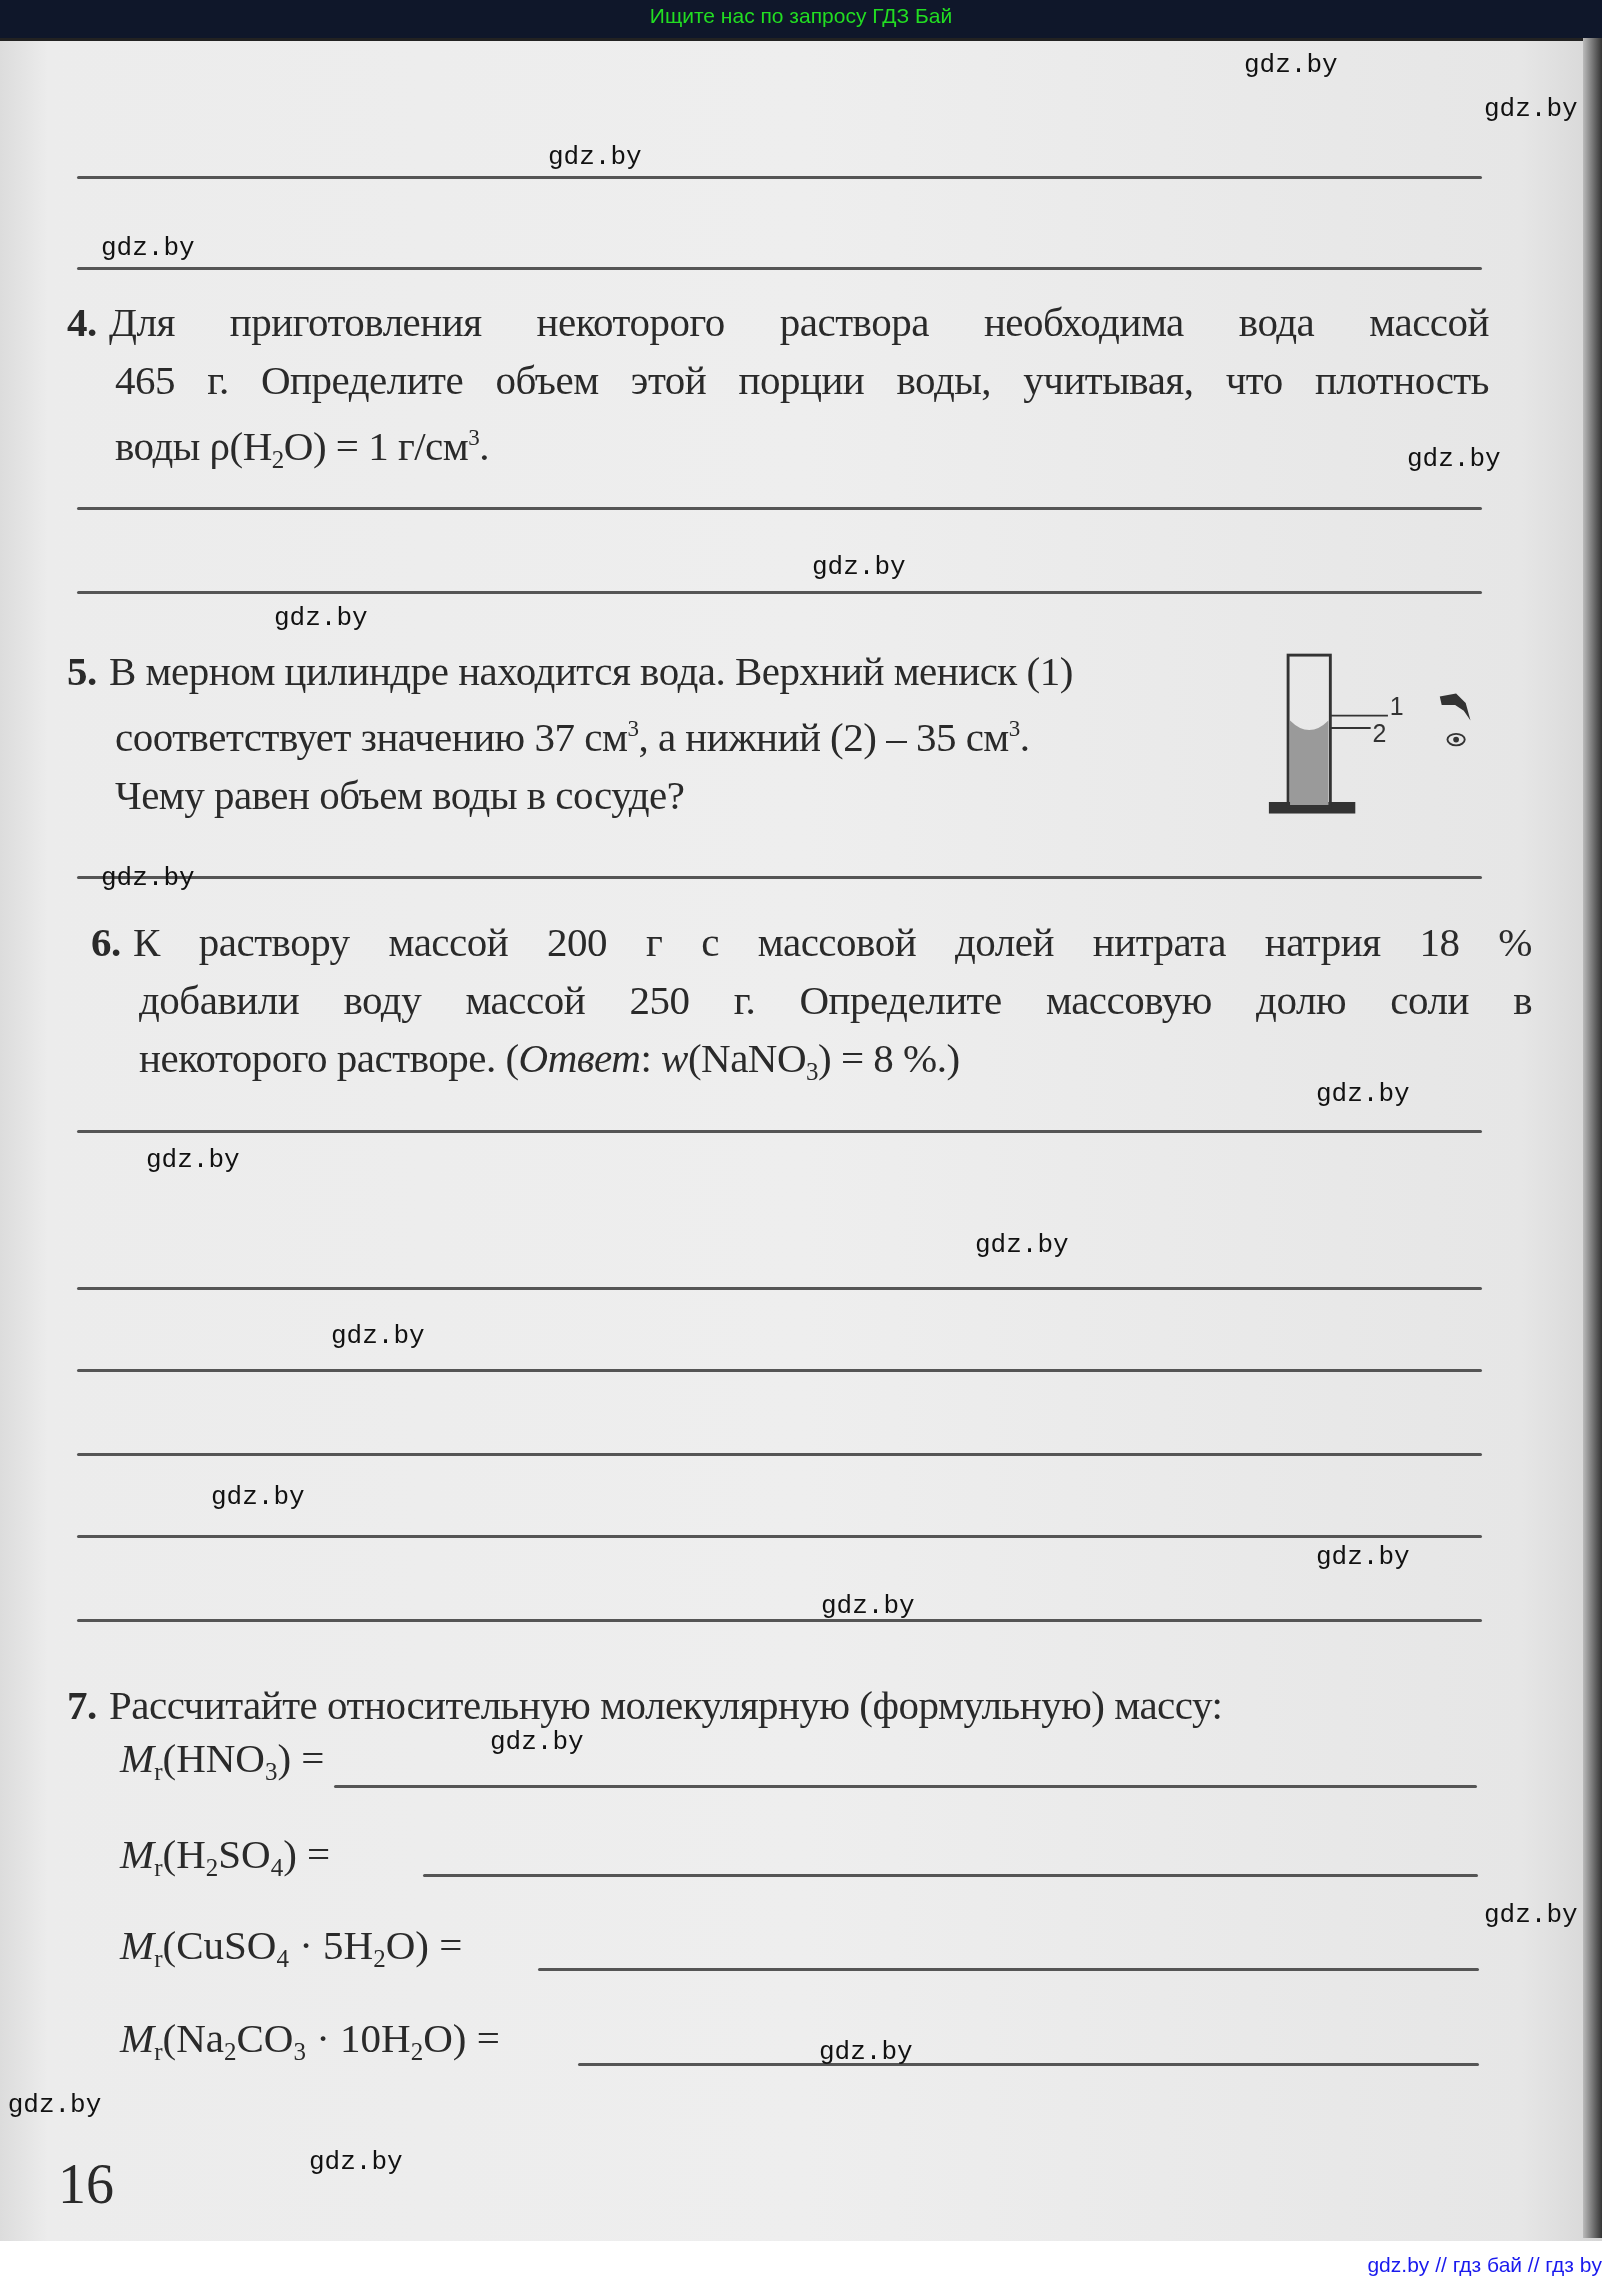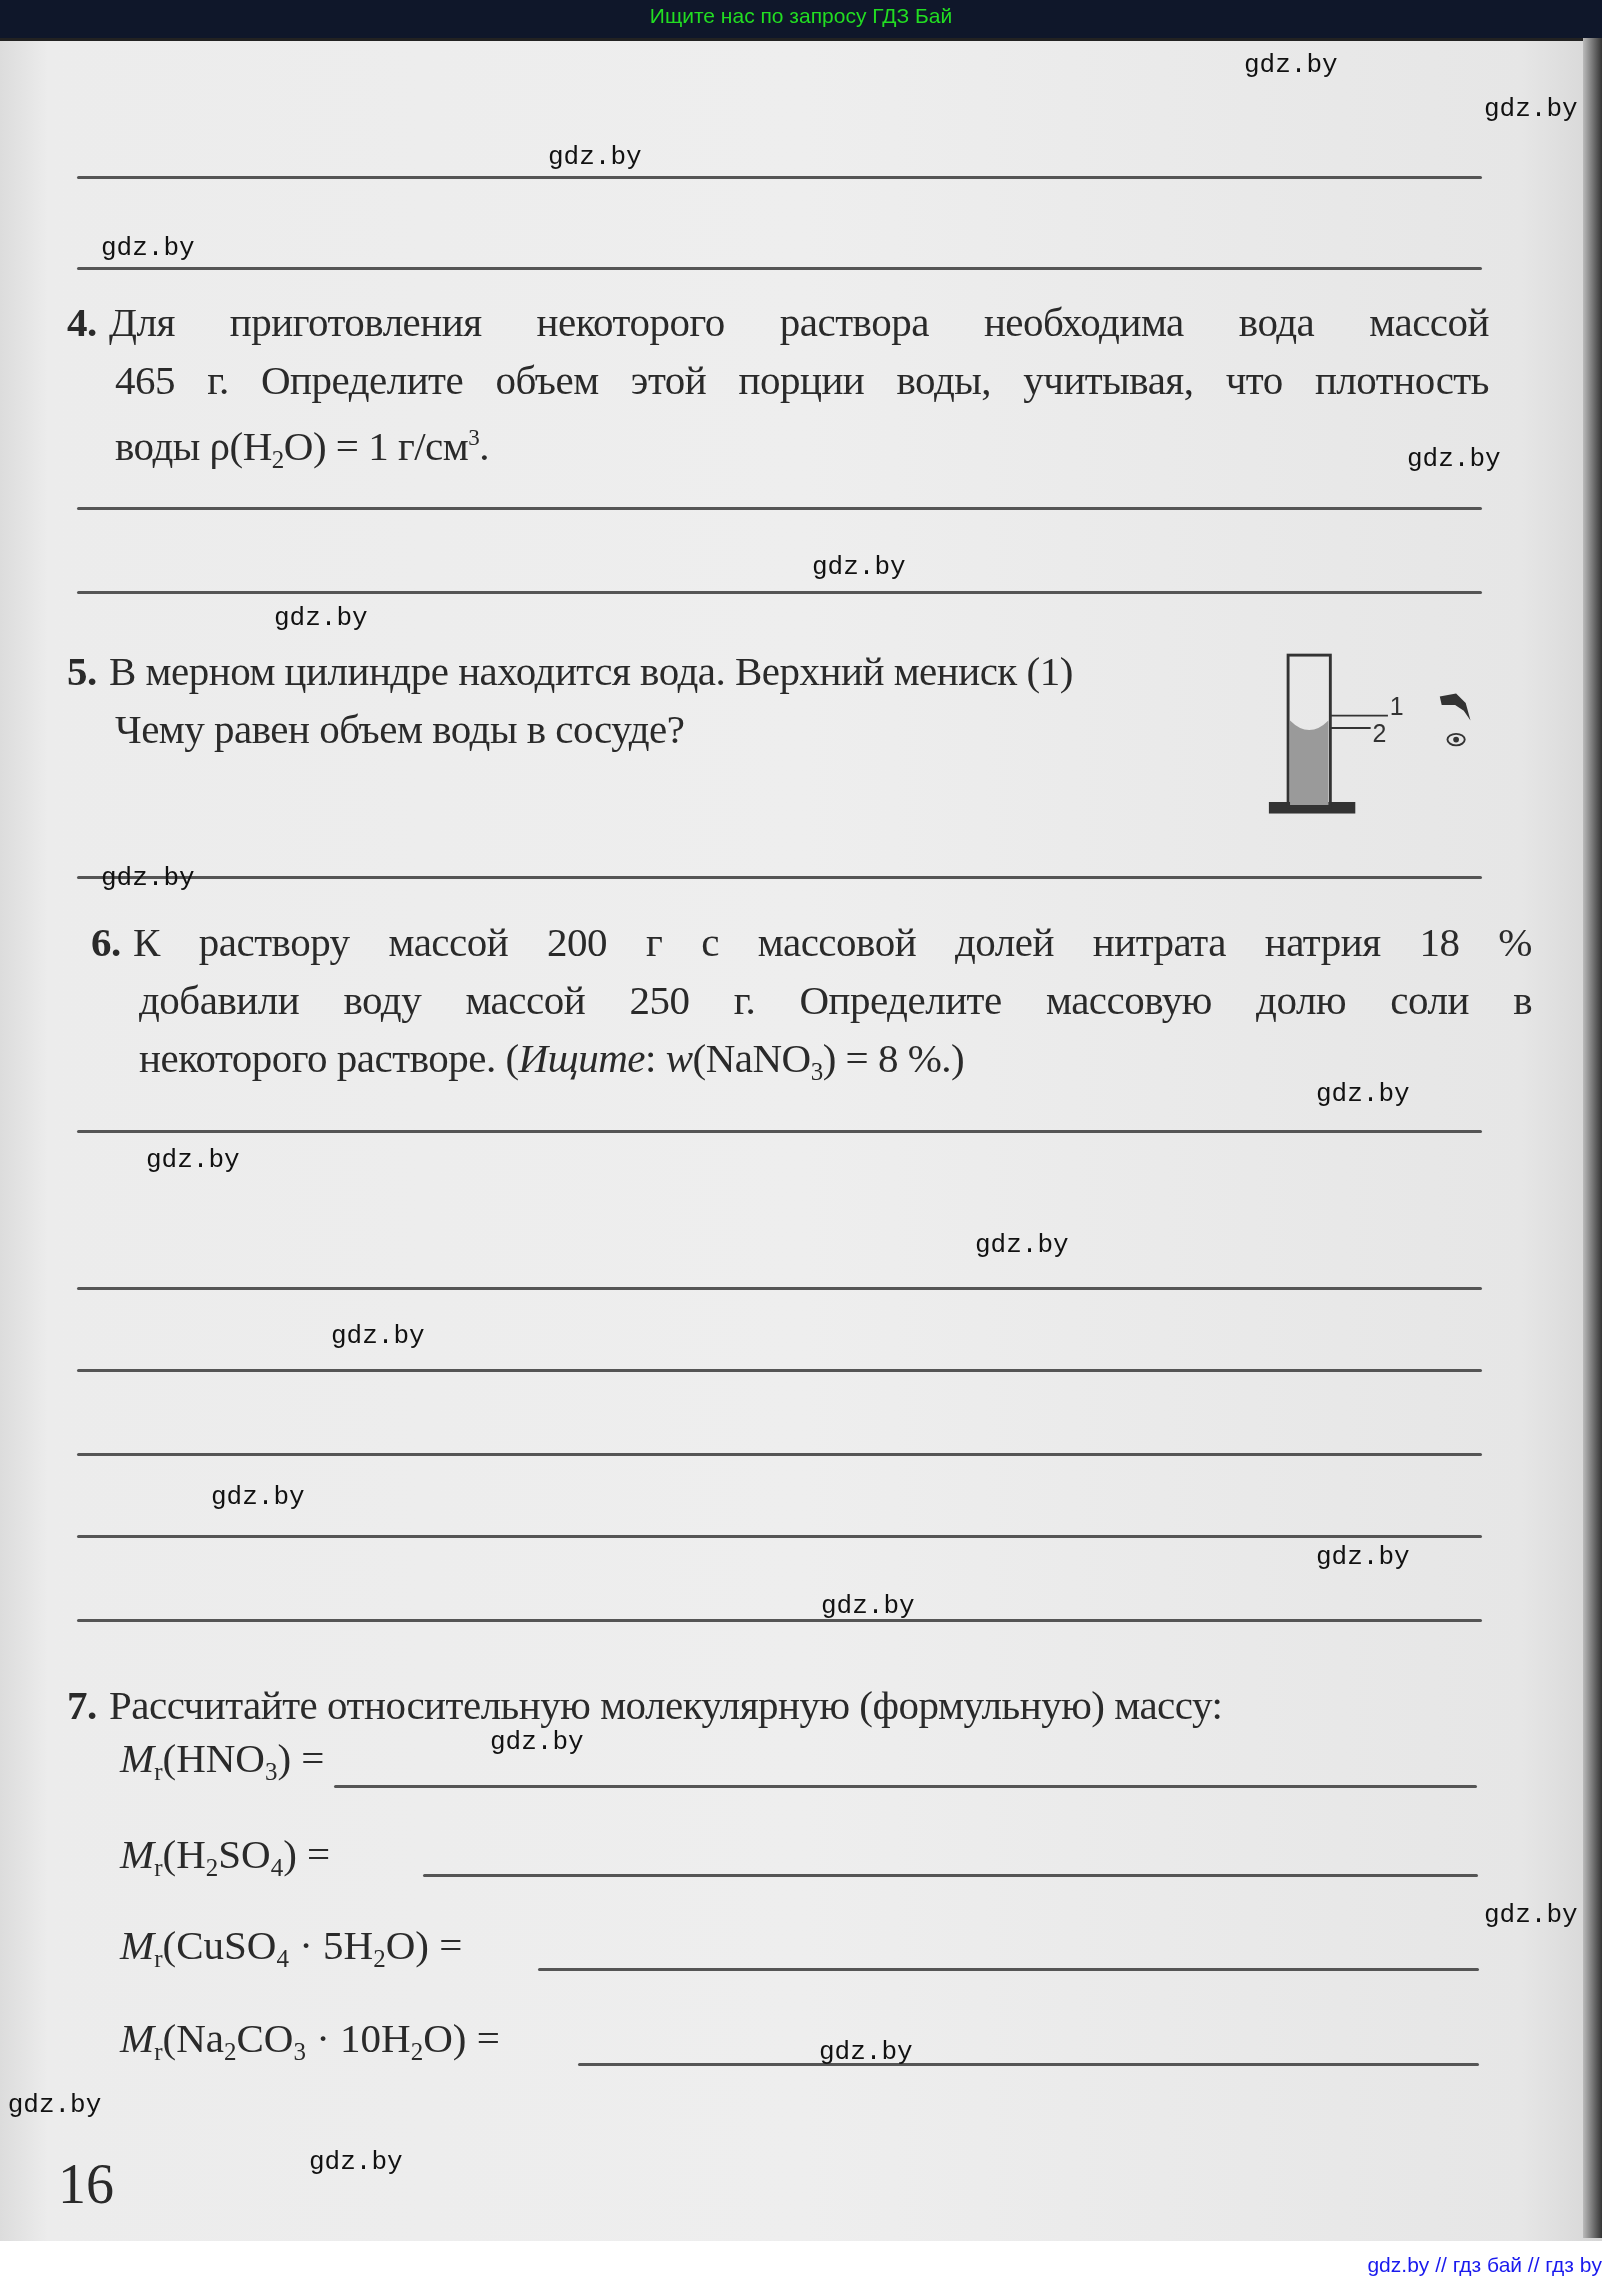--- a/index.html
+++ b/index.html
@@ -39,40 +39,41 @@
 <div class="q" style="top:293px;width:1422px;">
   <div class="just"><span class="num">4.</span><span>Для приготовления некоторого раствора необходима вода массой</span></div>
   <div class="cont just">465 г. Определите объем этой порции воды, учитывая, что плотность</div>
   <div class="cont"><span>воды ρ(H</span><sub>2</sub><span>O) = 1 г/см</span><sup>3</sup><span>.</span></div>
 </div>
 <div class="ans-line" style="left:77px;top:507px;width:1405px;"></div>
 <div class="ans-line" style="left:77px;top:591px;width:1405px;"></div>
 
 <div class="q" style="top:642px;width:1201px;">
   <div><span class="num">5.</span><span>В мерном цилиндре находится вода. Верхний мениск (1)</span></div>
+  <div class="cont"><span>соответствует значению 37 см</span><sup>3</sup><span>, а нижний (2) – 35 см</span><sup>3</sup><span>.</span></div>
   <div class="cont">Чему равен объем воды в сосуде?</div>
 </div>
 <svg class="cyl" viewBox="0 0 240 200">
   <rect x="10" y="175" width="90" height="12" fill="#333"></rect>
   <rect x="30" y="22" width="44" height="158" fill="none" stroke="#333" stroke-width="3"></rect>
   <path d="M32 90 Q52 110 72 90 L72 178 L32 178 Z" fill="#9a9a9a"></path>
   <line x1="74" y1="85" x2="134" y2="85" stroke="#333" stroke-width="2"></line>
   <line x1="74" y1="98" x2="116" y2="98" stroke="#333" stroke-width="2"></line>
   <text x="136" y="84" font-size="26" font-family="Liberation Sans, sans-serif" fill="#333">1</text>
   <text x="118" y="112" font-size="26" font-family="Liberation Sans, sans-serif" fill="#333">2</text>
   <path d="M188 65 L205 62 L215 72 L220 90 L213 80 L204 74 L190 74 Z" fill="#333"></path>
   <ellipse cx="205" cy="110" rx="9" ry="6" fill="none" stroke="#333" stroke-width="2"></ellipse>
   <circle cx="205" cy="110" r="3" fill="#333"></circle>
 </svg>
 <div class="ans-line" style="left:77px;top:876px;width:1405px;"></div>
 
 <div class="q" style="top:913px;width:1441px;margin-left:24px;">
   <div class="just"><span class="num">6.</span><span>К раствору массой 200 г с массовой долей нитрата натрия 18 %</span></div>
   <div class="cont just">добавили воду массой 250 г. Определите массовую долю соли в</div>
-  <div class="cont"><span>некоторого растворе. (</span><i>Ищите</i><span>: </span><i>w</i><span>(NaNO</span><sub>3</sub><span>) = 8 %.)</span></div>
+  <div class="cont"><span>некоторого растворе. (</span><i>Ответ</i><span>: </span><i>w</i><span>(NaNO</span><sub>3</sub><span>) = 8 %.)</span></div>
 </div>
 <div class="ans-line" style="left:77px;top:1130px;width:1405px;"></div>
 <div class="ans-line" style="left:77px;top:1287px;width:1405px;"></div>
 <div class="ans-line" style="left:77px;top:1369px;width:1405px;"></div>
 <div class="ans-line" style="left:77px;top:1453px;width:1405px;"></div>
 <div class="ans-line" style="left:77px;top:1535px;width:1405px;"></div>
 <div class="ans-line" style="left:77px;top:1619px;width:1405px;"></div>
 
 <div class="q" style="top:1676px;width:1441px;">
   <div><span class="num">7.</span><span>Рассчитайте относительную молекулярную (формульную) массу:</span></div>

